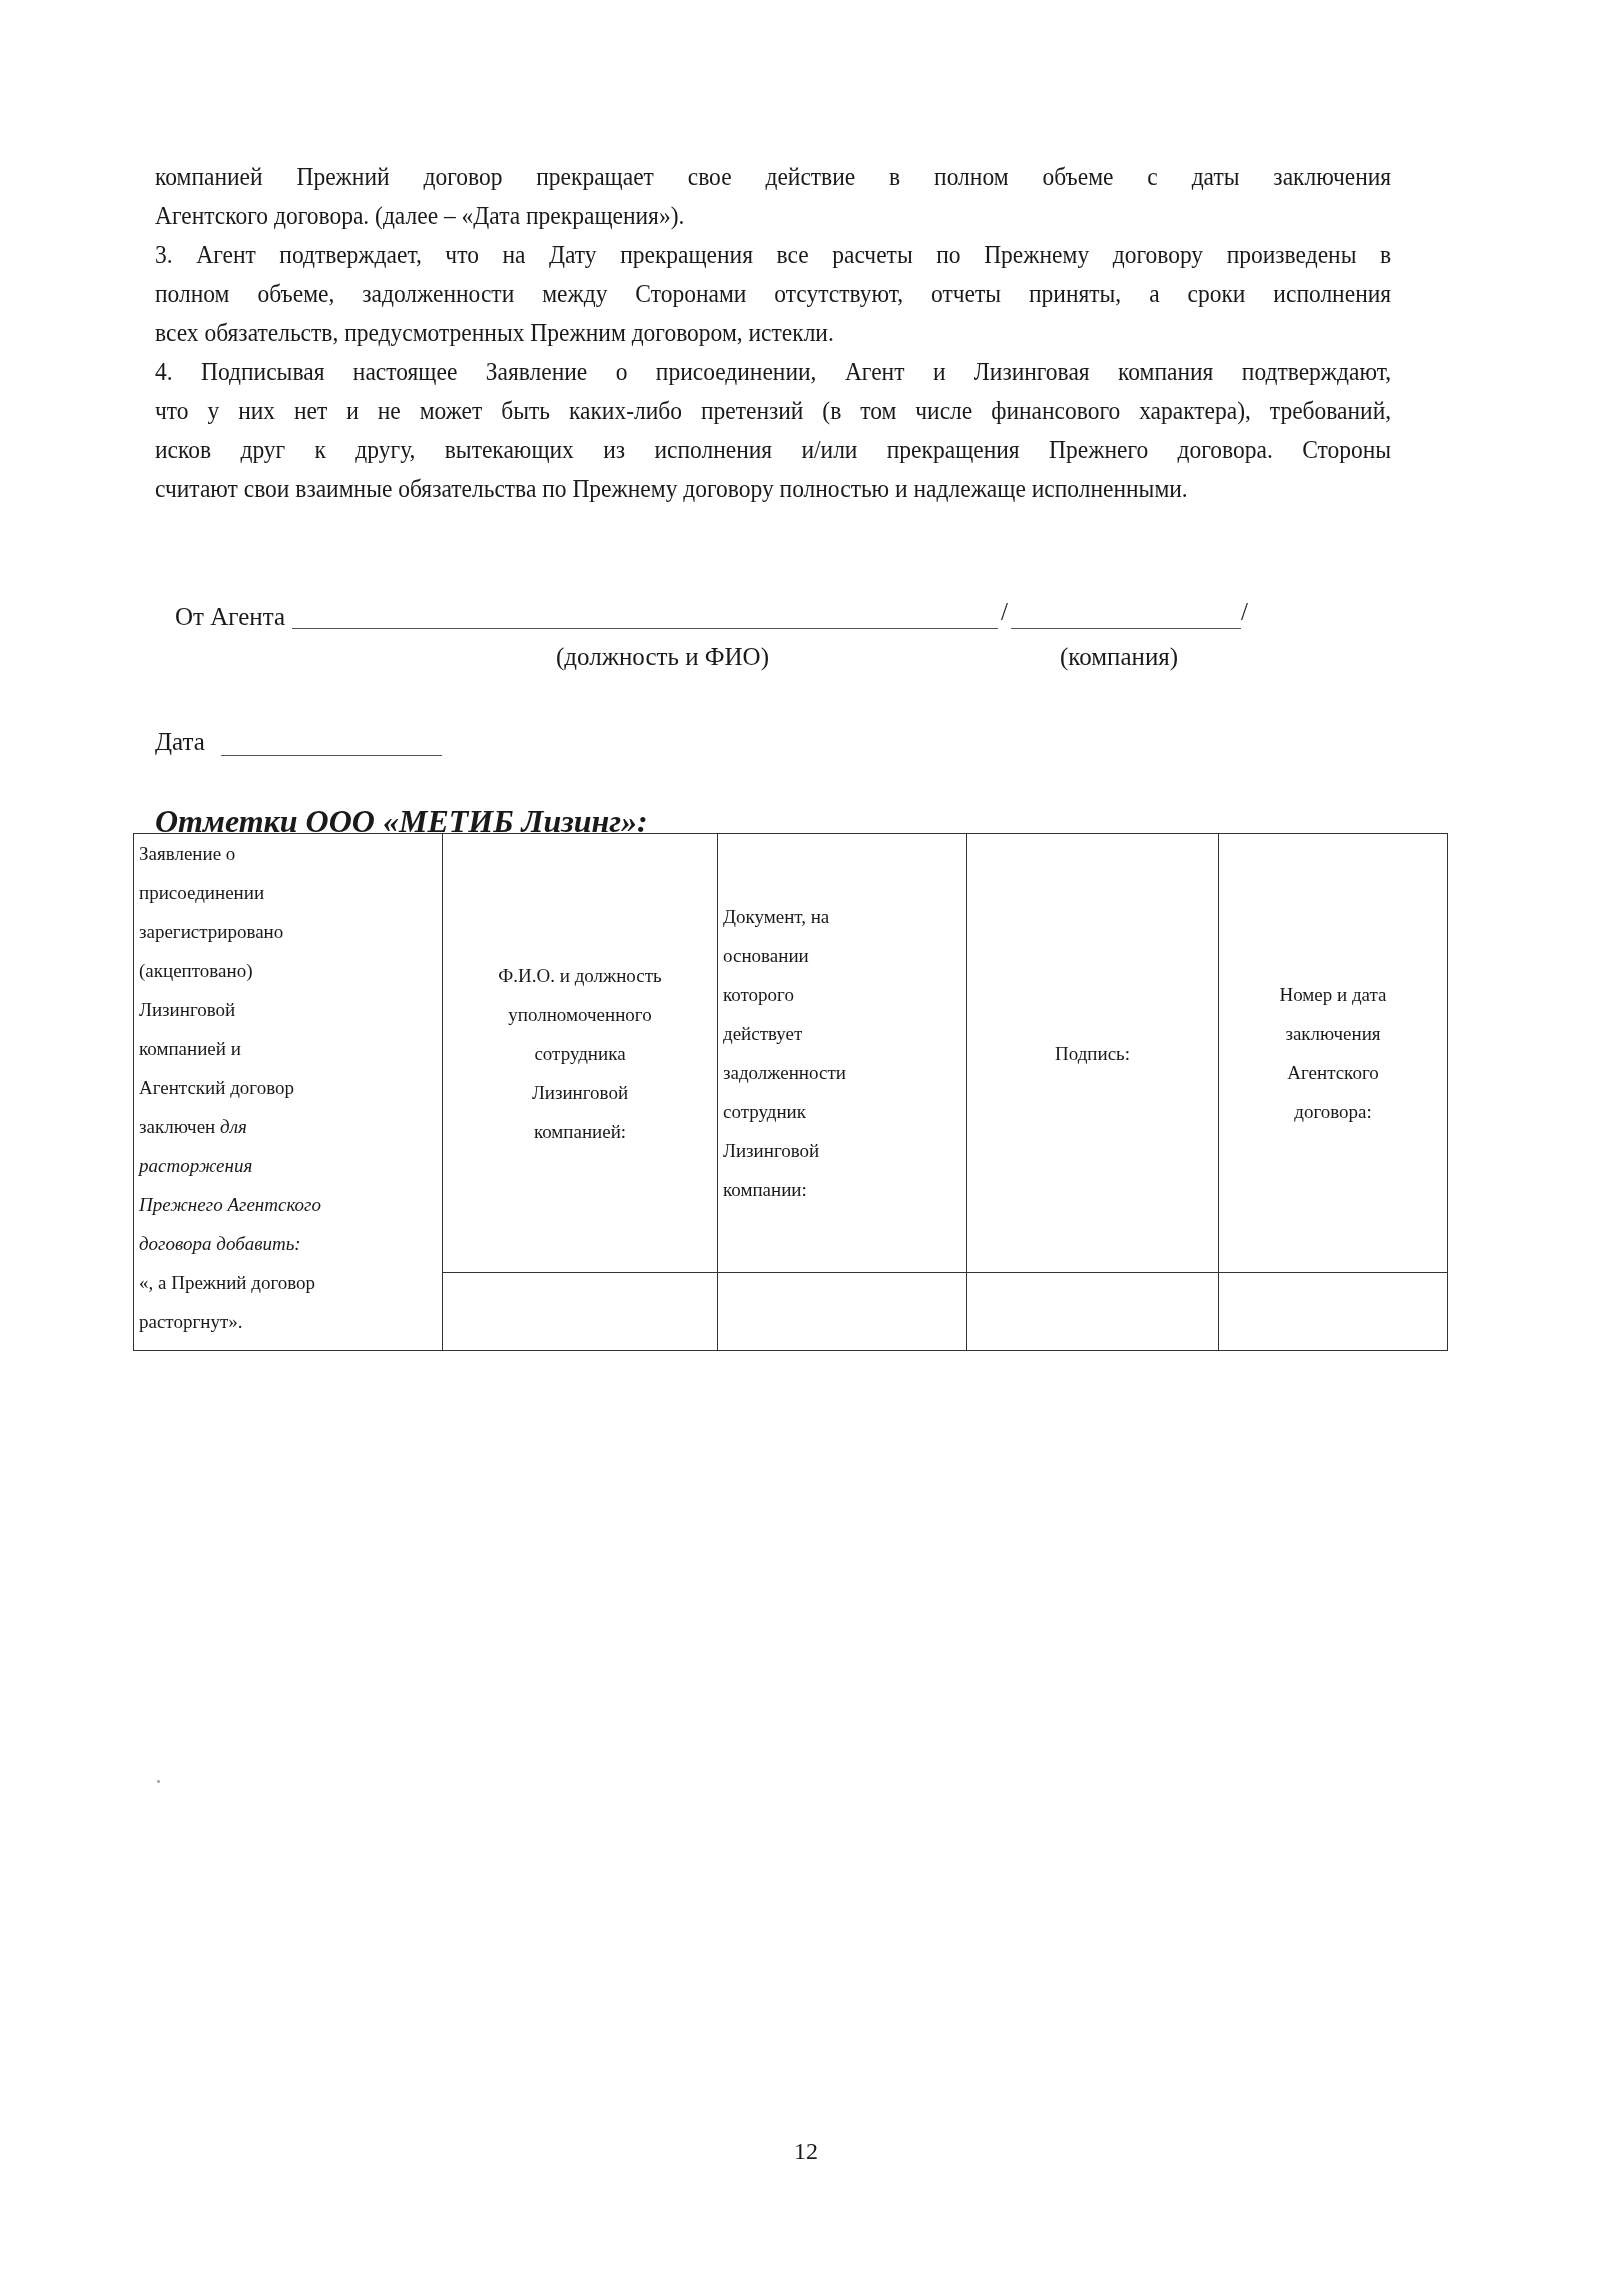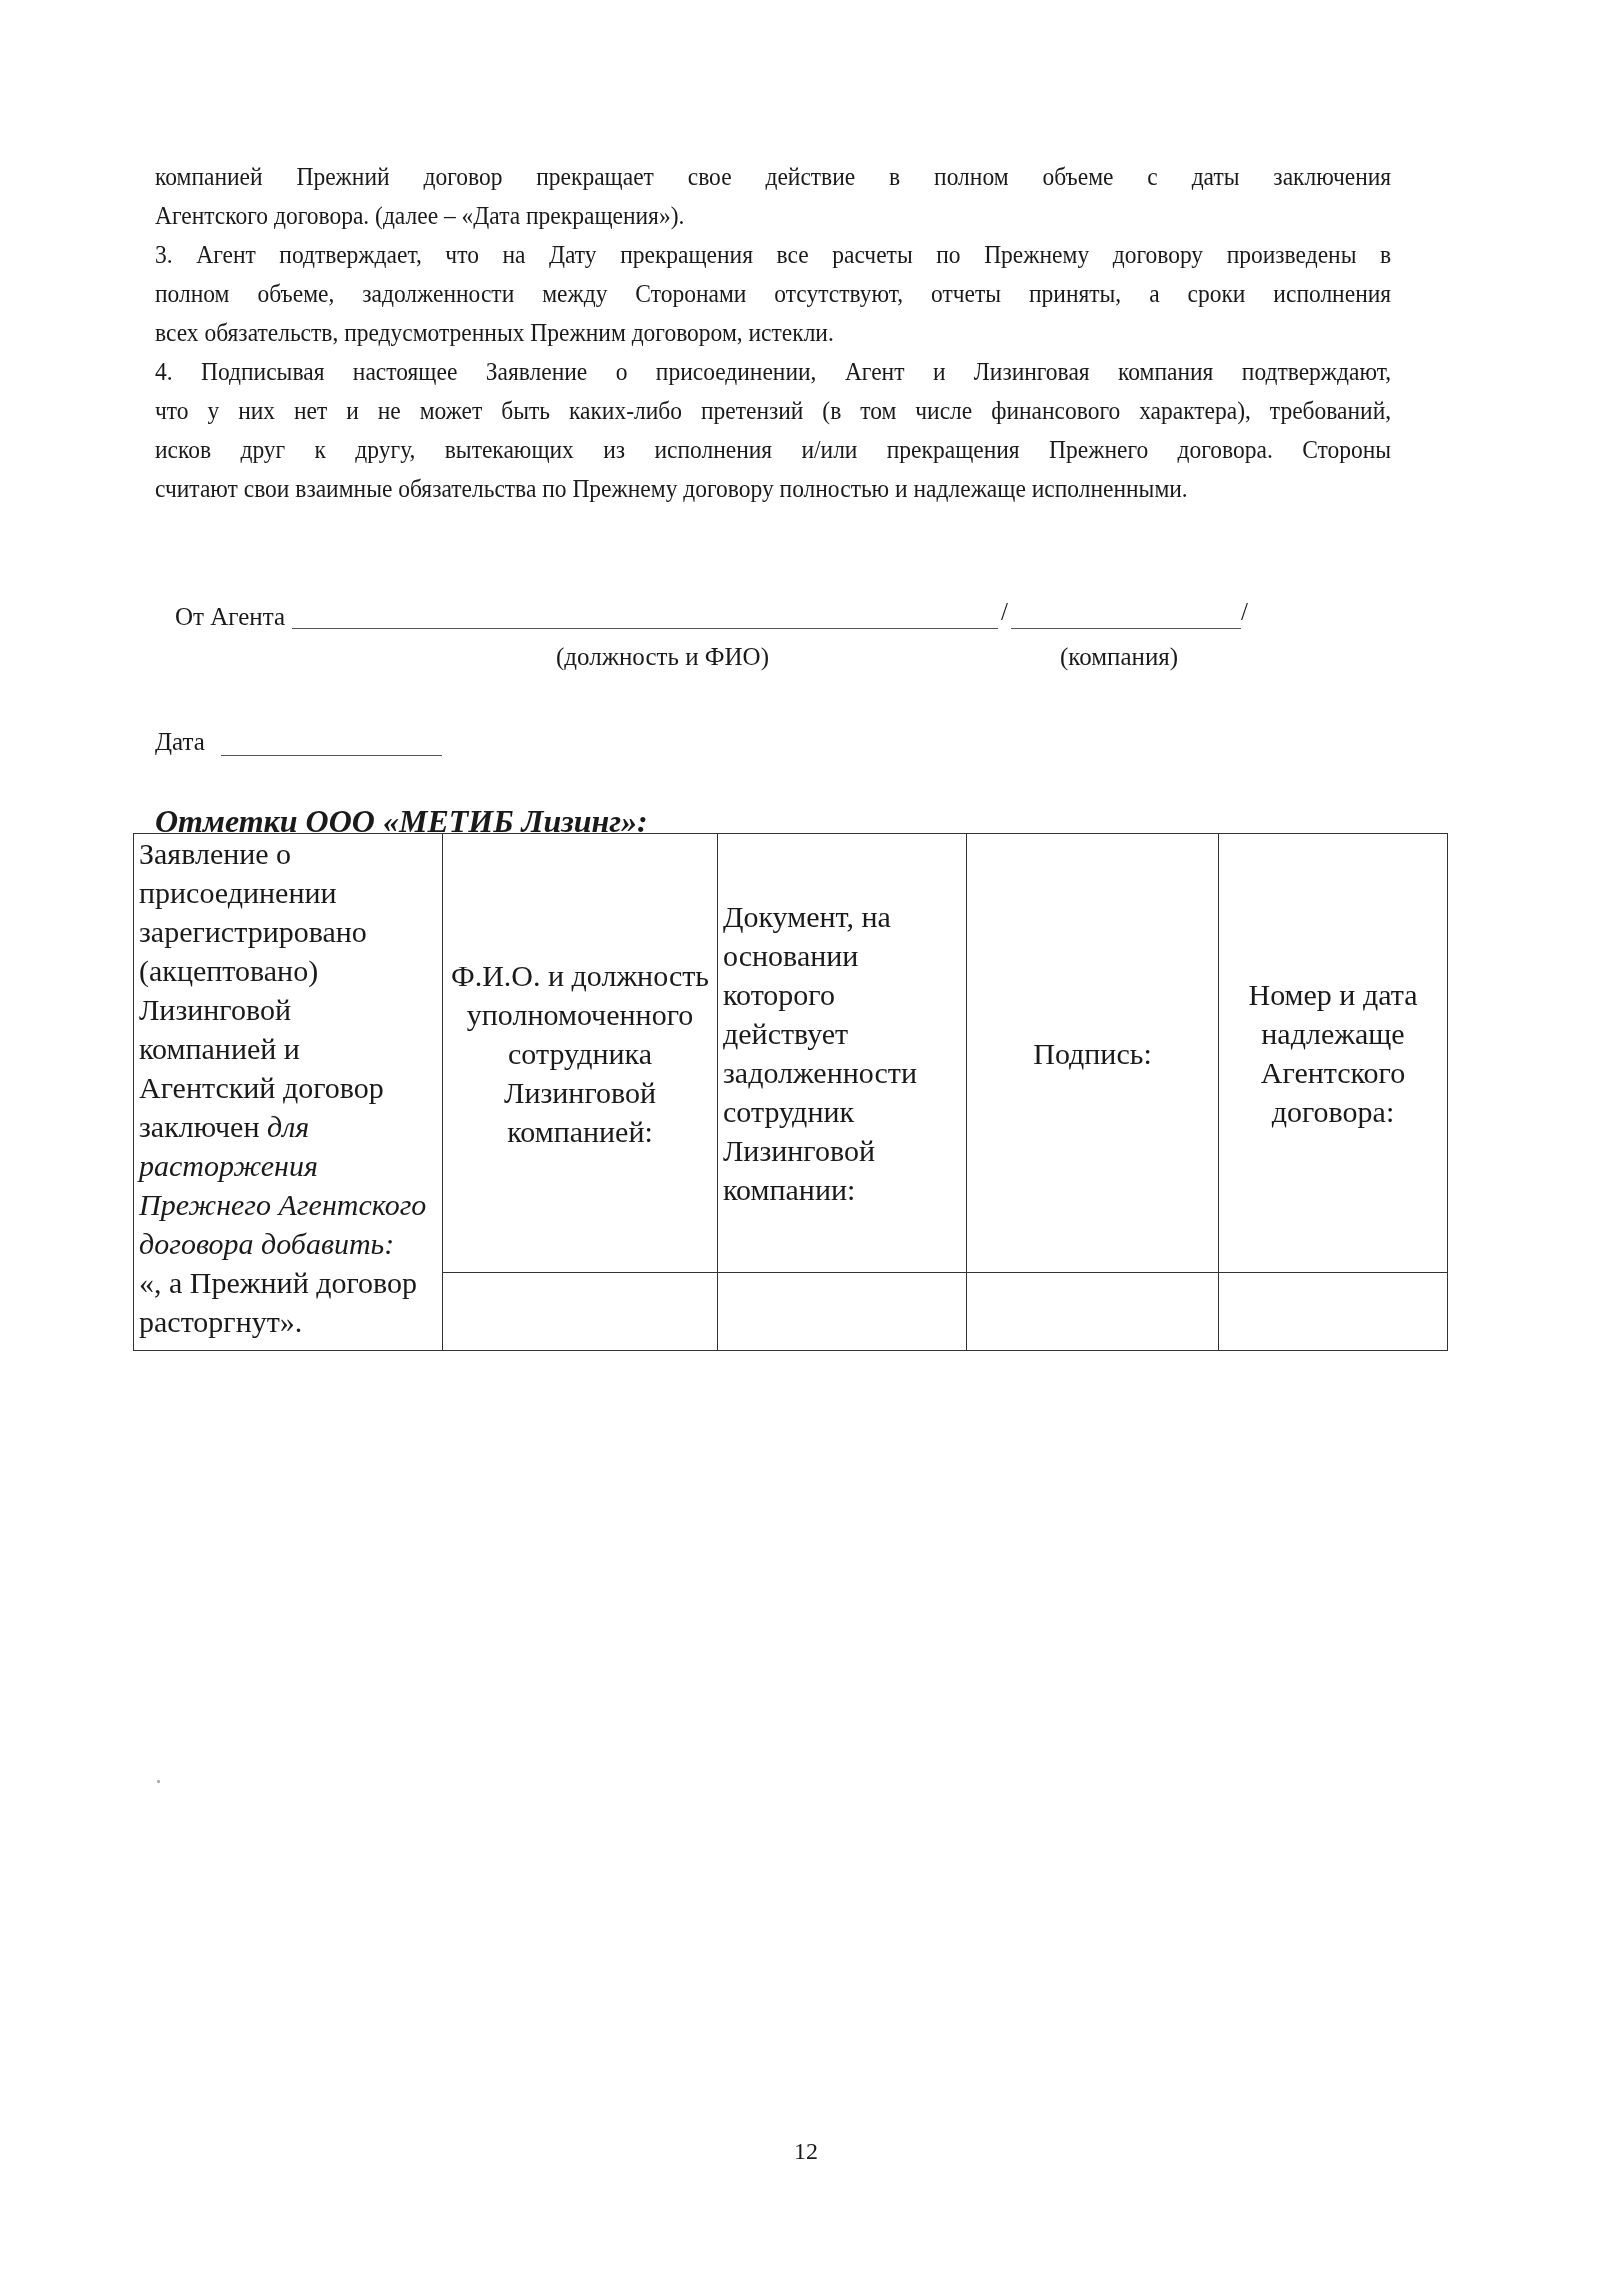--- a/index.html
+++ b/index.html
@@ -6,21 +6,21 @@
   body { width: 1623px; height: 2295px; position: relative; overflow: hidden;
          font-family: "Liberation Serif", "DejaVu Serif", serif; color: #1a1a1a; }
   .para { position: absolute; left: 155px; width: 1315px; font-size: 25px; line-height: 39px;
           text-align: justify; transform: scaleX(0.94); transform-origin: left top; }
   .line { display: block; white-space: nowrap; }
   .line.j { text-align: justify; text-align-last: justify; white-space: normal; }
   .abs { position: absolute; font-size: 25px; line-height: 30px; white-space: nowrap; }
   .uline { position: absolute; border-bottom: 1.7px solid #555; height: 0; }
   .slash { position: absolute; font-size: 25px; }
   .title-marks { position: absolute; left: 155px; top: 803px; font-size: 32px; font-weight: bold; font-style: italic; }
-  table.marks { position: absolute; left: 133px; top: 833px; border-collapse: collapse; font-size: 30px; line-height: 39px; }
+  table.marks { position: absolute; left: 133px; top: 833px; border-collapse: collapse; font-size: 19px; line-height: 39px; }
   table.marks td { border: 1.7px solid #333; vertical-align: middle; padding: 0 5px; }
   .c1 { width: 298px; text-align: left; }
   .c2 { width: 264px; text-align: center; }
   .c3 { width: 238px; text-align: left; }
   .c4 { width: 241px; text-align: center; }
   .c5 { width: 218px; text-align: center; }
   .row1 { height: 439px; }
   .row2 { height: 78px; }
   .it { font-style: italic; }
   .pagenum { position: absolute; left: 794px; top: 2138px; font-size: 24px; text-align: center; }
@@ -106,21 +106,21 @@
           </div>
         </td>
     <td class="c4">
           <div id="col4">
             <div>Подпись:</div>
           </div>
         </td>
     <td class="c5">
           <div id="col5">
             <div>Номер и дата</div>
-            <div>надлежаще</div>
+            <div>заключения</div>
             <div>Агентского</div>
             <div>договора:</div>
           </div>
         </td>
   </tr>
   <tr class="row2">
     <td class="c2"></td>
     <td class="c3"></td>
     <td class="c4"></td>
     <td class="c5"></td>

